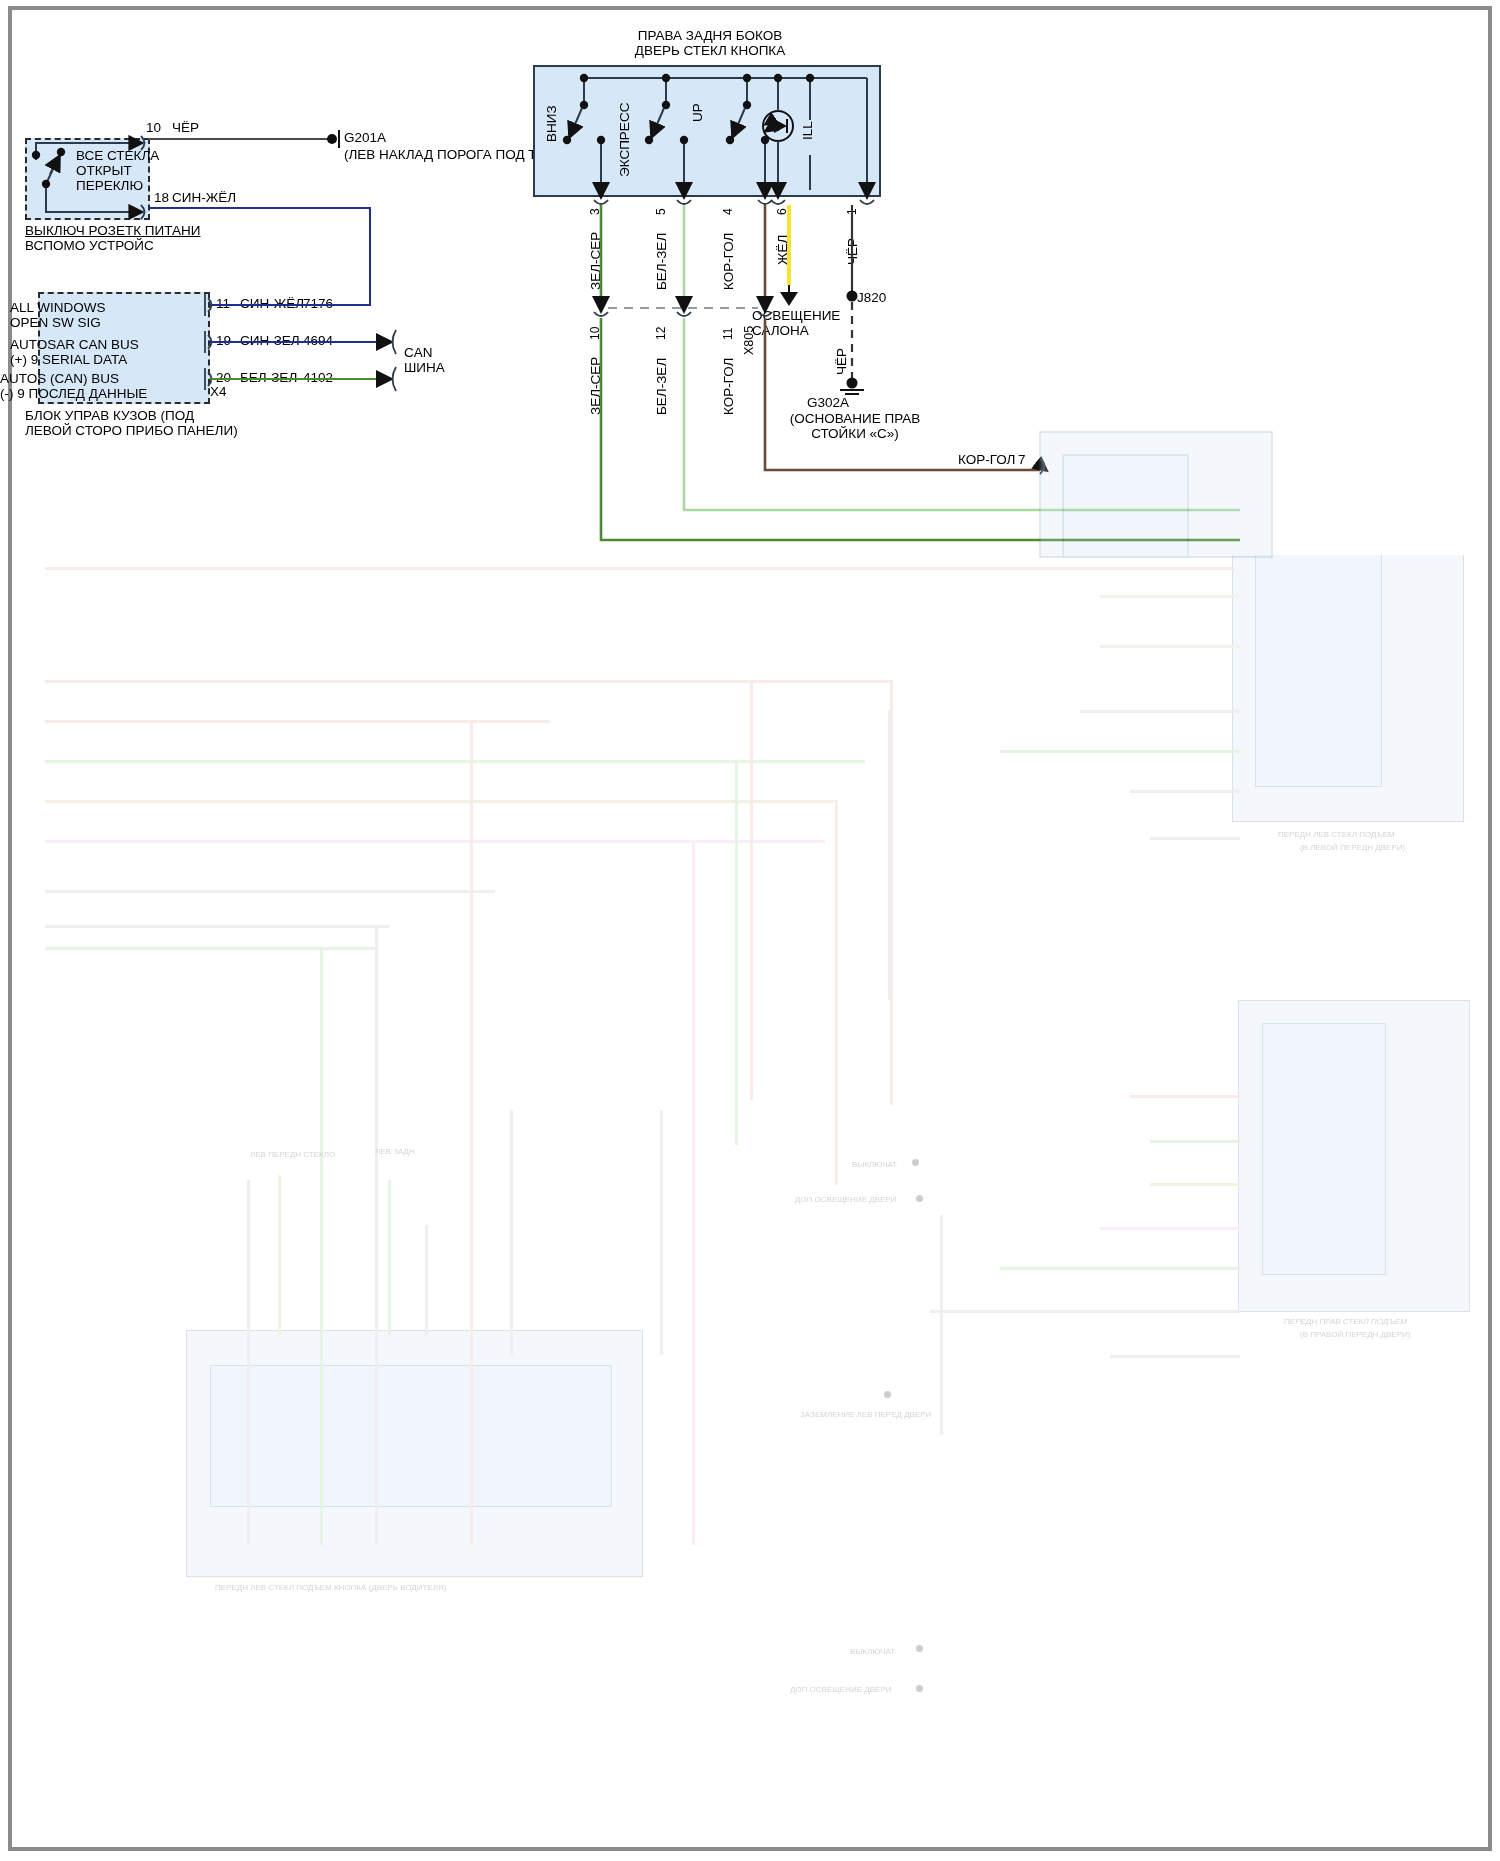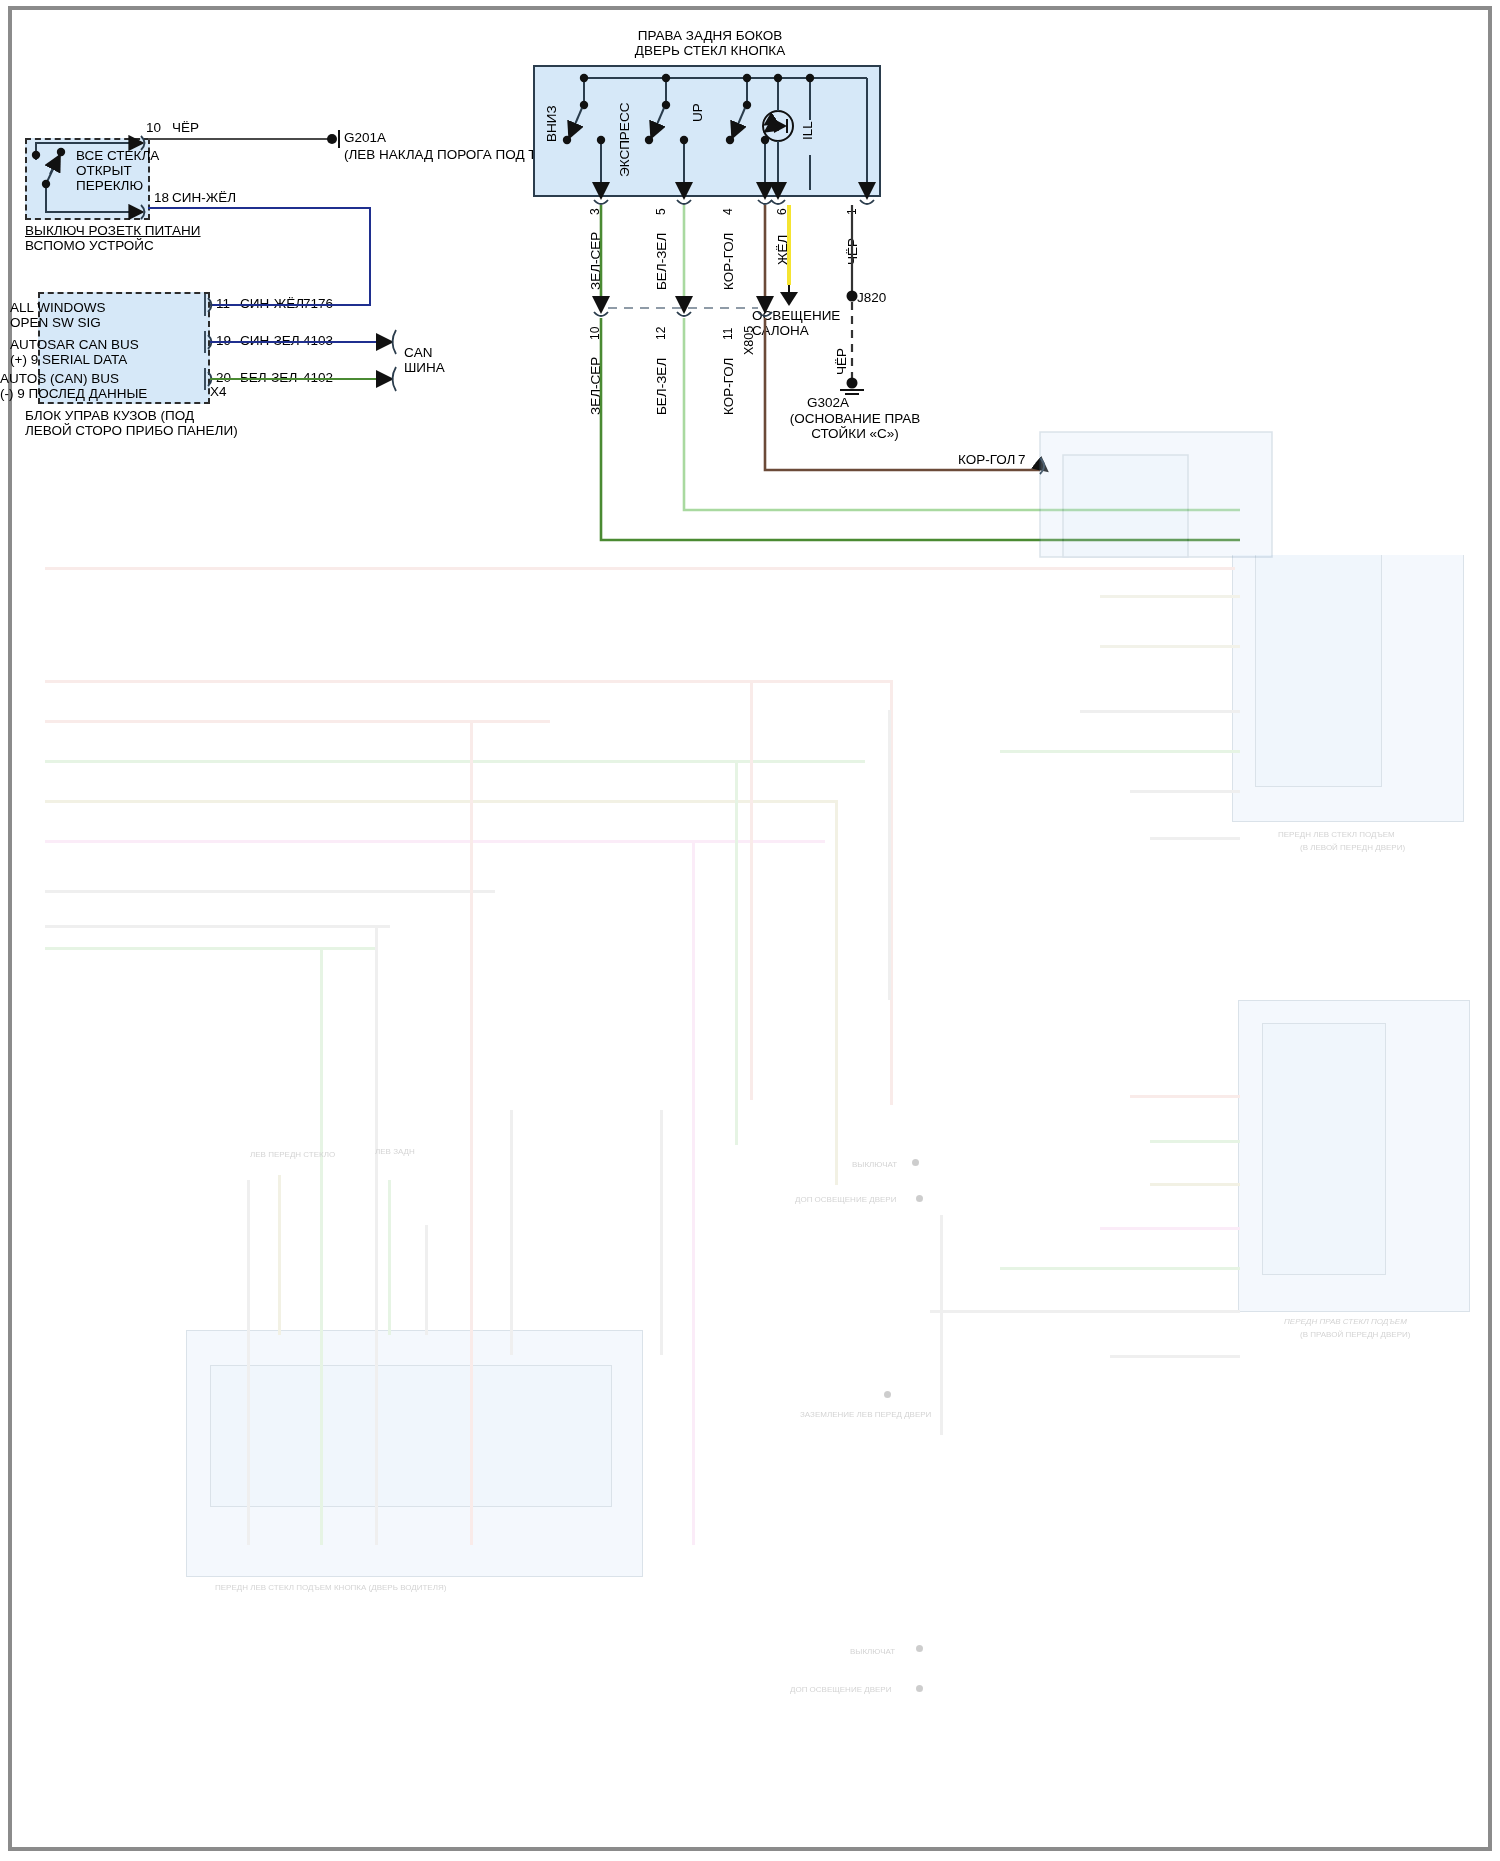--- a/index.html
+++ b/index.html
@@ -135,21 +135,21 @@
   <div class="lbl rgt" style="left:10px;top:352px;width:195px;">(+) 9 SERIAL DATA</div>
   <div class="lbl rgt" style="left:0px;top:371px;width:205px;">AUTOS (CAN) BUS</div>
   <div class="lbl rgt" style="left:0px;top:386px;width:205px;">(-) 9 ПОСЛЕД ДАННЫЕ</div>
 
   <div class="lbl" style="left:216px;top:296px;">11</div>
   <div class="lbl" style="left:240px;top:296px;">СИН-ЖЁЛ</div>
   <div class="lbl" style="left:303px;top:296px;">7176</div>
 
   <div class="lbl" style="left:216px;top:333px;">19</div>
   <div class="lbl" style="left:240px;top:333px;">СИН-ЗЕЛ</div>
-  <div class="lbl" style="left:303px;top:333px;">4103</div>
+  <div class="lbl" style="left:303px;top:333px;">4694</div>
 
   <div class="lbl" style="left:216px;top:370px;">20</div>
   <div class="lbl" style="left:240px;top:370px;">БЕЛ-ЗЕЛ</div>
   <div class="lbl" style="left:303px;top:370px;">4102</div>
 
   <div class="lbl" style="left:210px;top:384px;">X4</div>
 
   <div class="lbl" style="left:25px;top:408px;">БЛОК УПРАВ КУЗОВ (ПОД</div>
   <div class="lbl" style="left:25px;top:423px;">ЛЕВОЙ СТОРО ПРИБО ПАНЕЛИ)</div>
 

